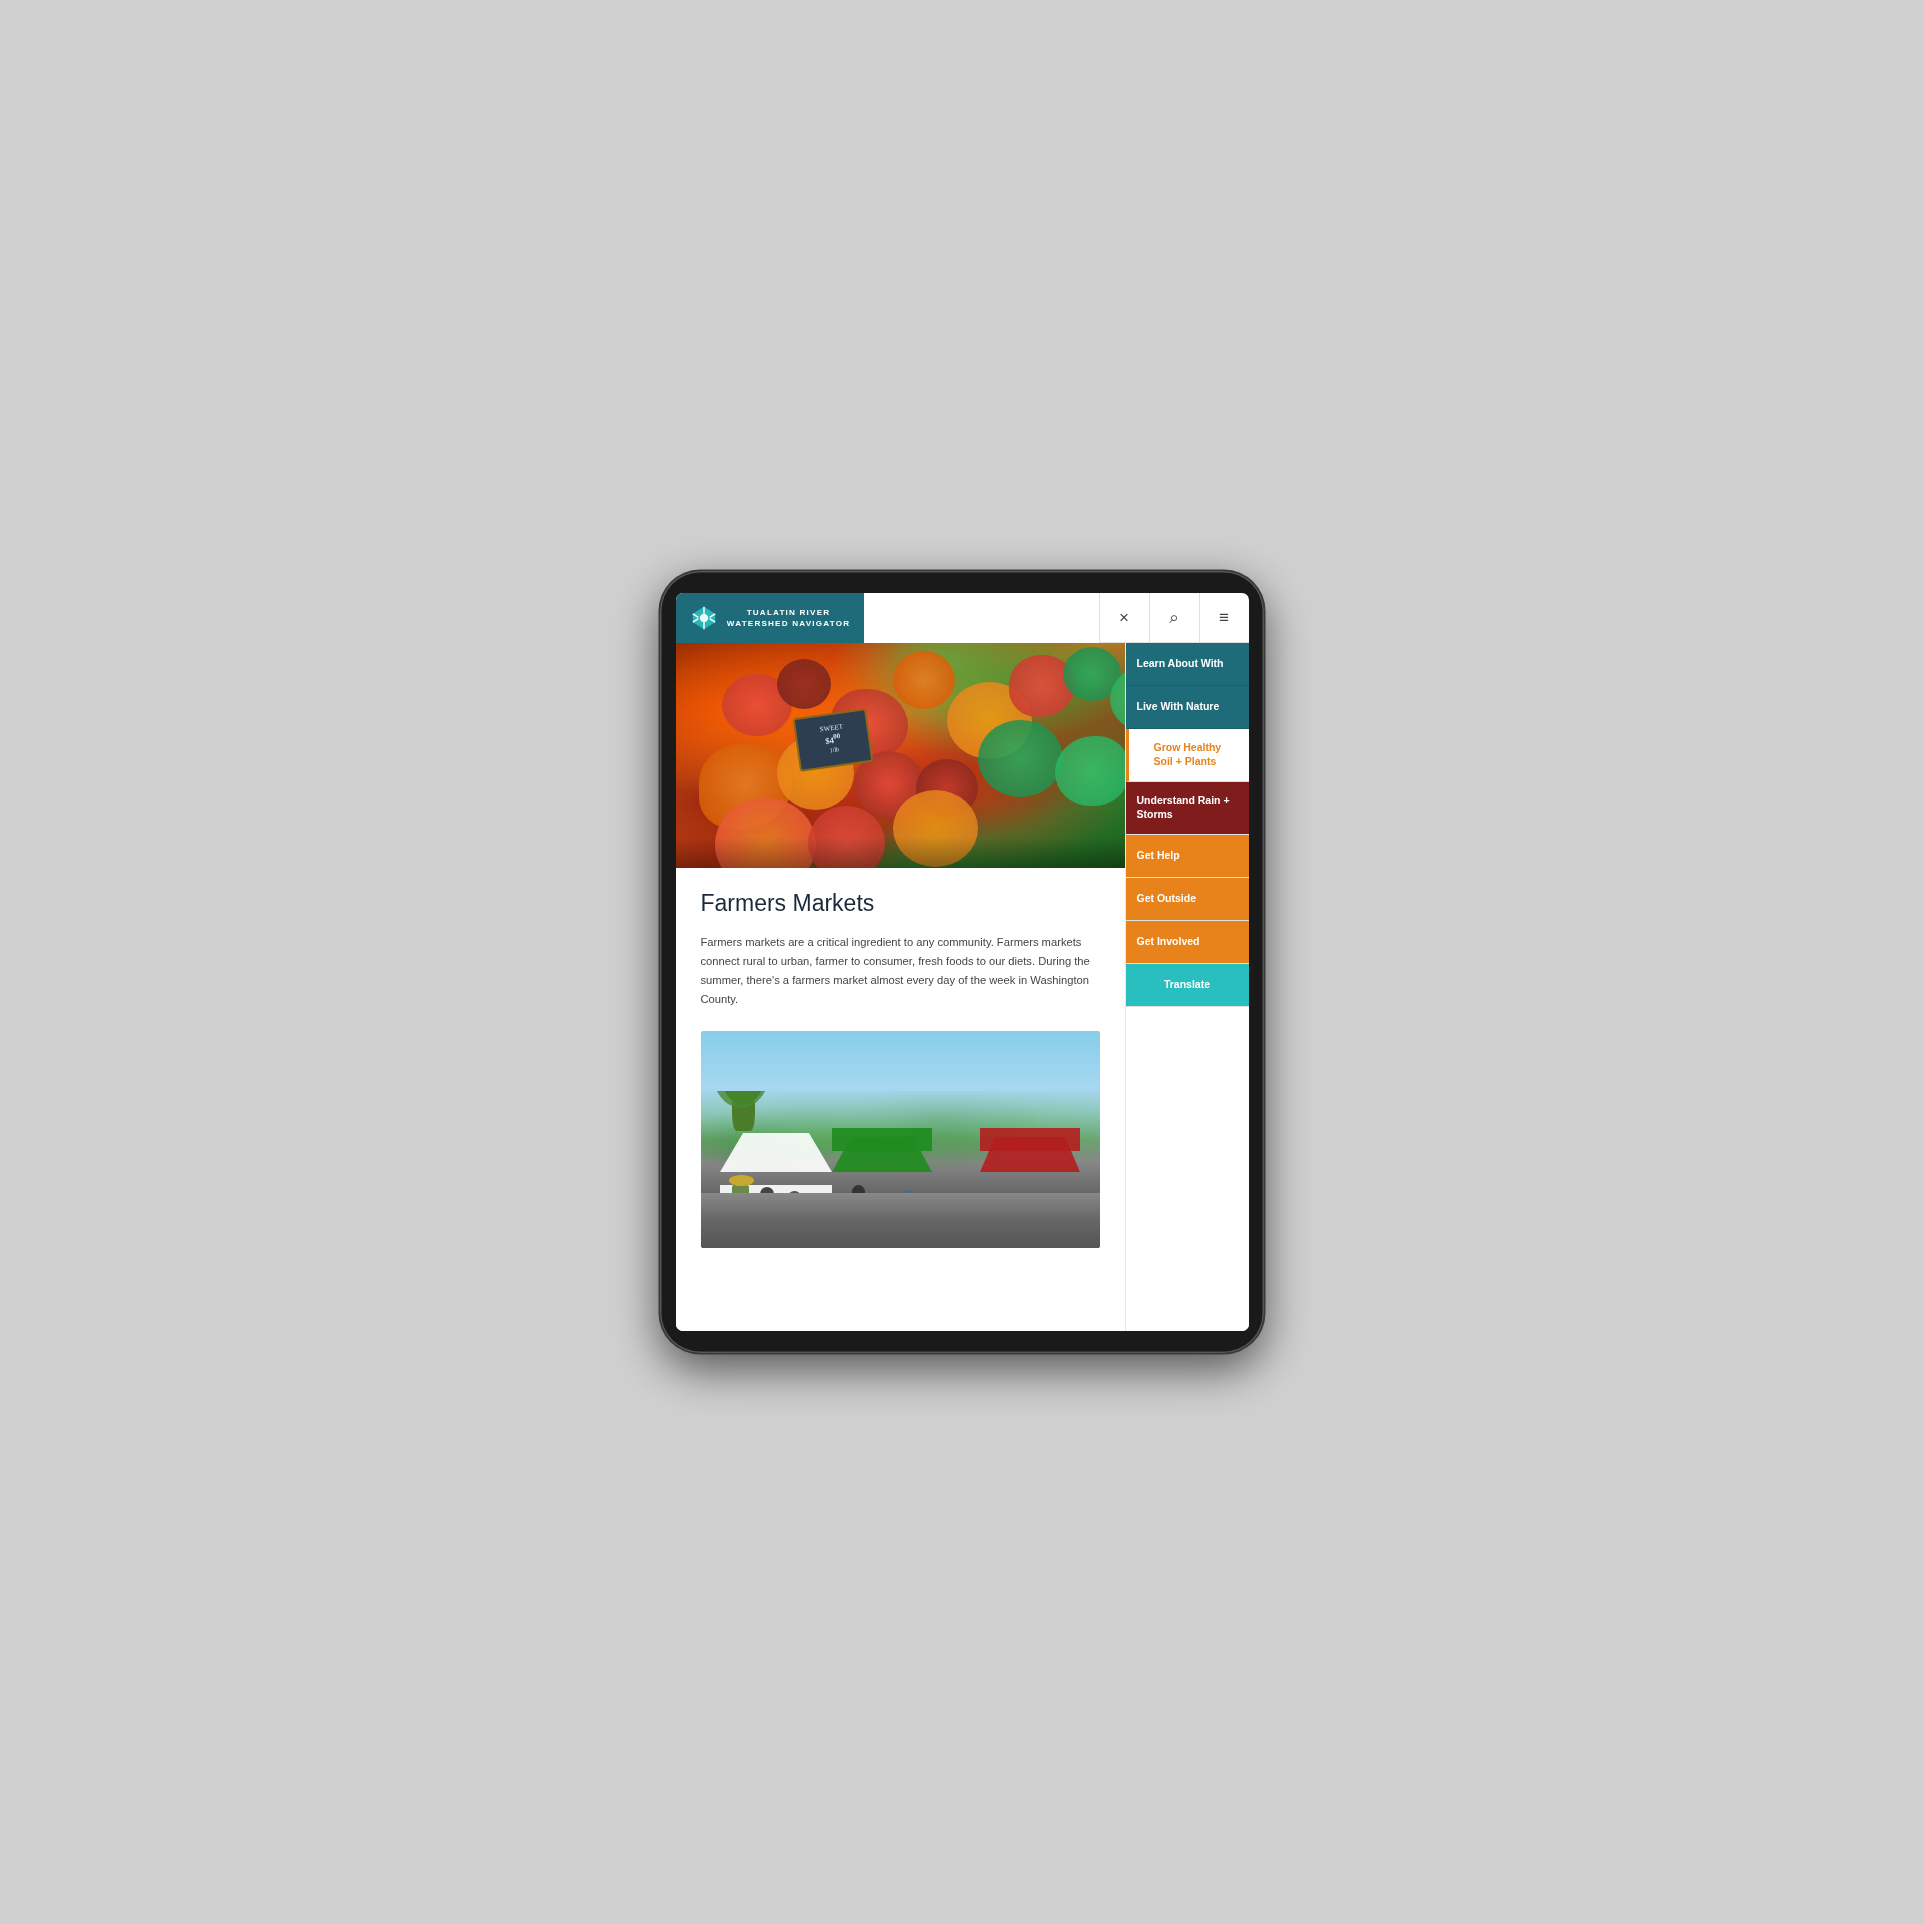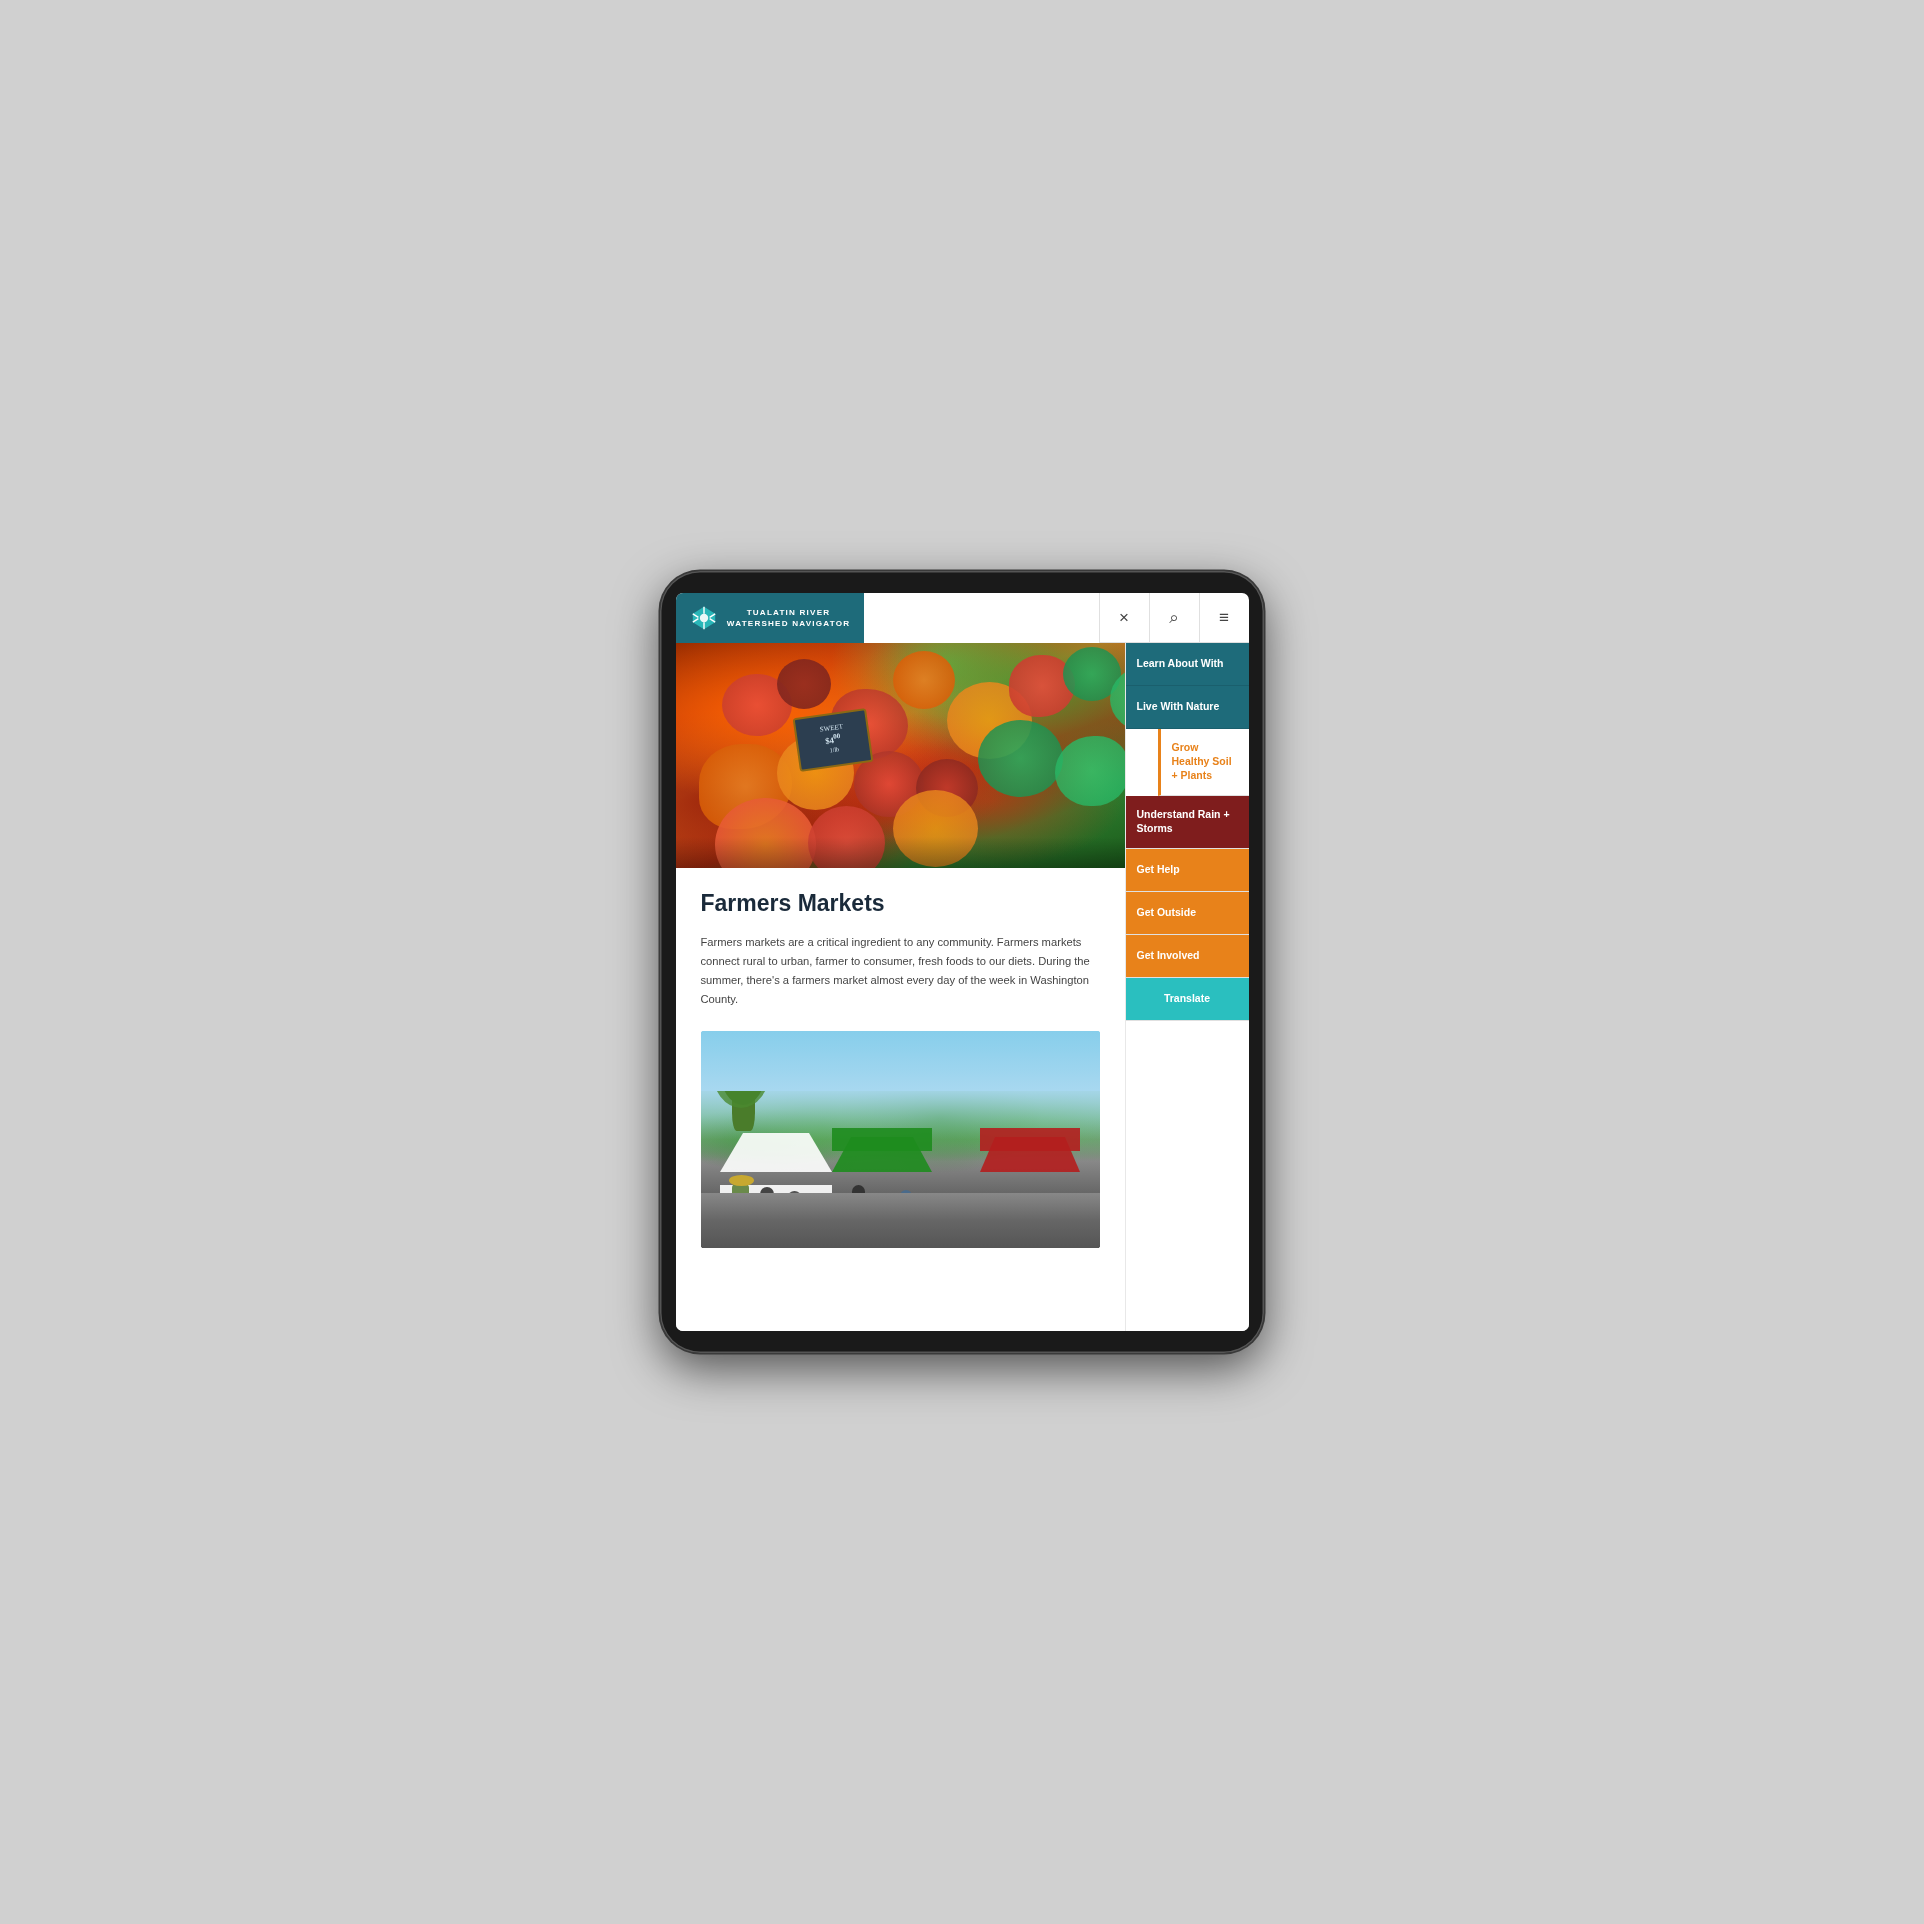--- a/index.html
+++ b/index.html
@@ -128,21 +128,21 @@
         radial-gradient(ellipse at 60% 10%, rgba(100,200,80,0.7) 0%, transparent 30%),
         linear-gradient(160deg, #8B2500 0%, #c0390b 20%, #e07020 40%, #b03010 60%, #2d7a2d 80%, #1a5a1a 100%);
     }
 
     .content-body {
       padding: 22px 25px;
     }
 
     .page-title {
       font-size: 23px;
-      font-weight: 700;
+      font-weight: 400;
       color: #1a2a3a;
       margin-bottom: 15.5px;
       font-family: Arial, Helvetica, sans-serif;
     }
 
     .page-description {
       font-size: 11.2px;
       line-height: 1.7;
       color: #444;
       margin-bottom: 22px;
@@ -203,22 +203,21 @@
     .nav-item.dark-bg {
       background: #1e6b7a;
       color: #fff;
       border-bottom: 0.8px solid #1a5f6d;
     }
 
     .nav-item.active-item {
       background: #fff;
       color: #e8821a;
       border-left: 3.9px solid #e8821a;
-      padding-left: 11px;
-      margin-left: 32px;
+      padding-left: 25px;
     }
 
     .nav-item.orange-bg {
       background: #e8821a;
       color: #fff;
     }
 
     .nav-item.teal-bg {
       background: #2abfbf;
       color: #fff;

